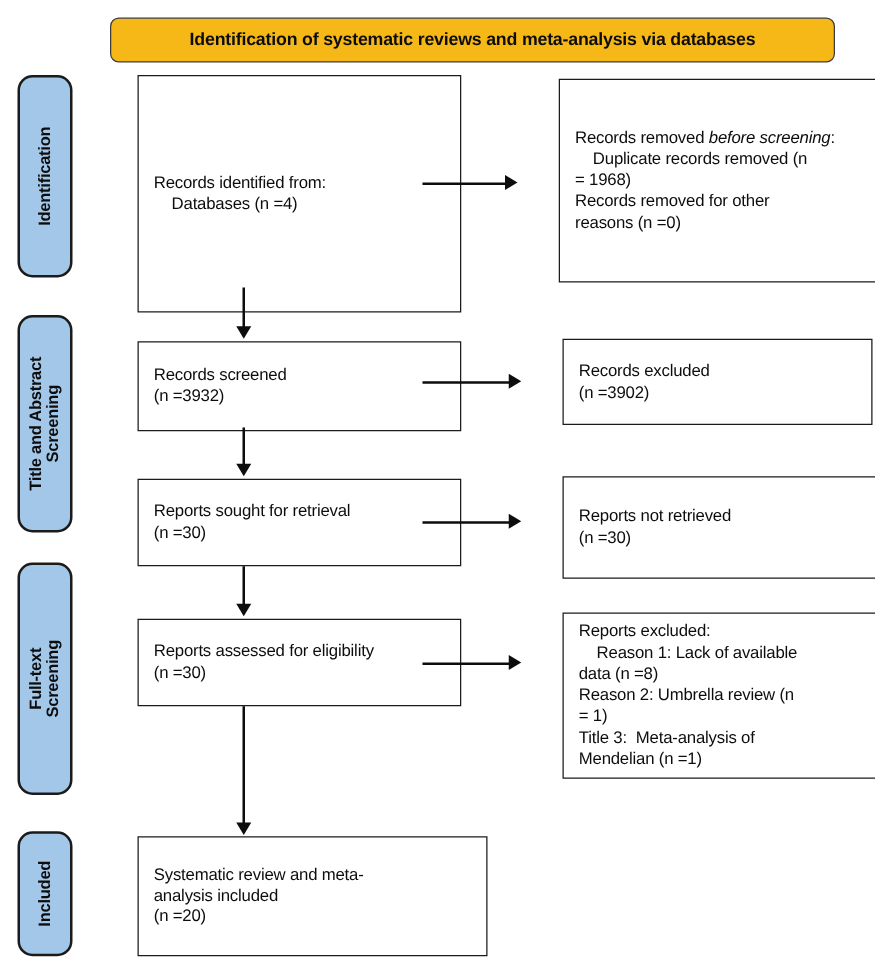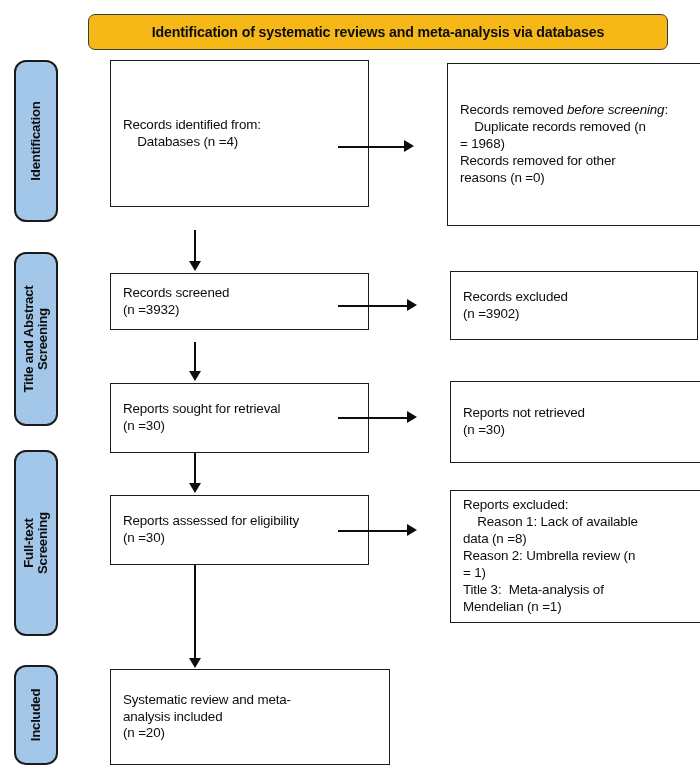--- a/index.html
+++ b/index.html
@@ -140,40 +140,40 @@
 
   <div class="pill" style="top:450px; height:186px;">
     <span class="pill-label">Full-text
 Screening</span>
   </div>
 
   <div class="pill" style="top:665px; height:100px;">
     <span class="pill-label">Included</span>
   </div>
 
-  <div class="box" style="left:78px; top:60px; width:259px; height:147px;">
+  <div class="box" style="left:78px; top:60px; width:259px; height:190px;">
     <div class="box-text"><span>Records identified from:</span>
 <span>    Databases (n =4)</span></div>
   </div>
 
   <div class="box" style="left:415px; top:63px; width:259px; height:163px;">
     <div class="box-text"><span>Records removed </span><em>before screening</em><span>:</span>
 <span>    Duplicate records removed (n</span>
 <span>= 1968)</span>
 <span>Records removed for other</span>
 <span>reasons (n =0)</span></div>
   </div>
 
   <div class="hline" style="left:338px; top:146px; width:68px;"></div>
   <div class="arrow-right" style="left:404px; top:140px;"></div>
 
   <div class="vline" style="left:194px; top:230px; height:33px;"></div>
   <div class="arrow-down" style="left:189px; top:261px;"></div>
 
-  <div class="box" style="left:78px; top:273px; width:259px; height:57px;">
+  <div class="box" style="left:78px; top:273px; width:259px; height:72px;">
     <div class="box-text"><span>Records screened</span>
 <span>(n =3932)</span></div>
   </div>
 
   <div class="box" style="left:418px; top:271px; width:248px; height:69px;align-items:center;">
     <div class="box-text"><span>Records excluded</span>
 <span>(n =3902)</span></div>
   </div>
 
   <div class="hline" style="left:338px; top:305px; width:71px;"></div>

